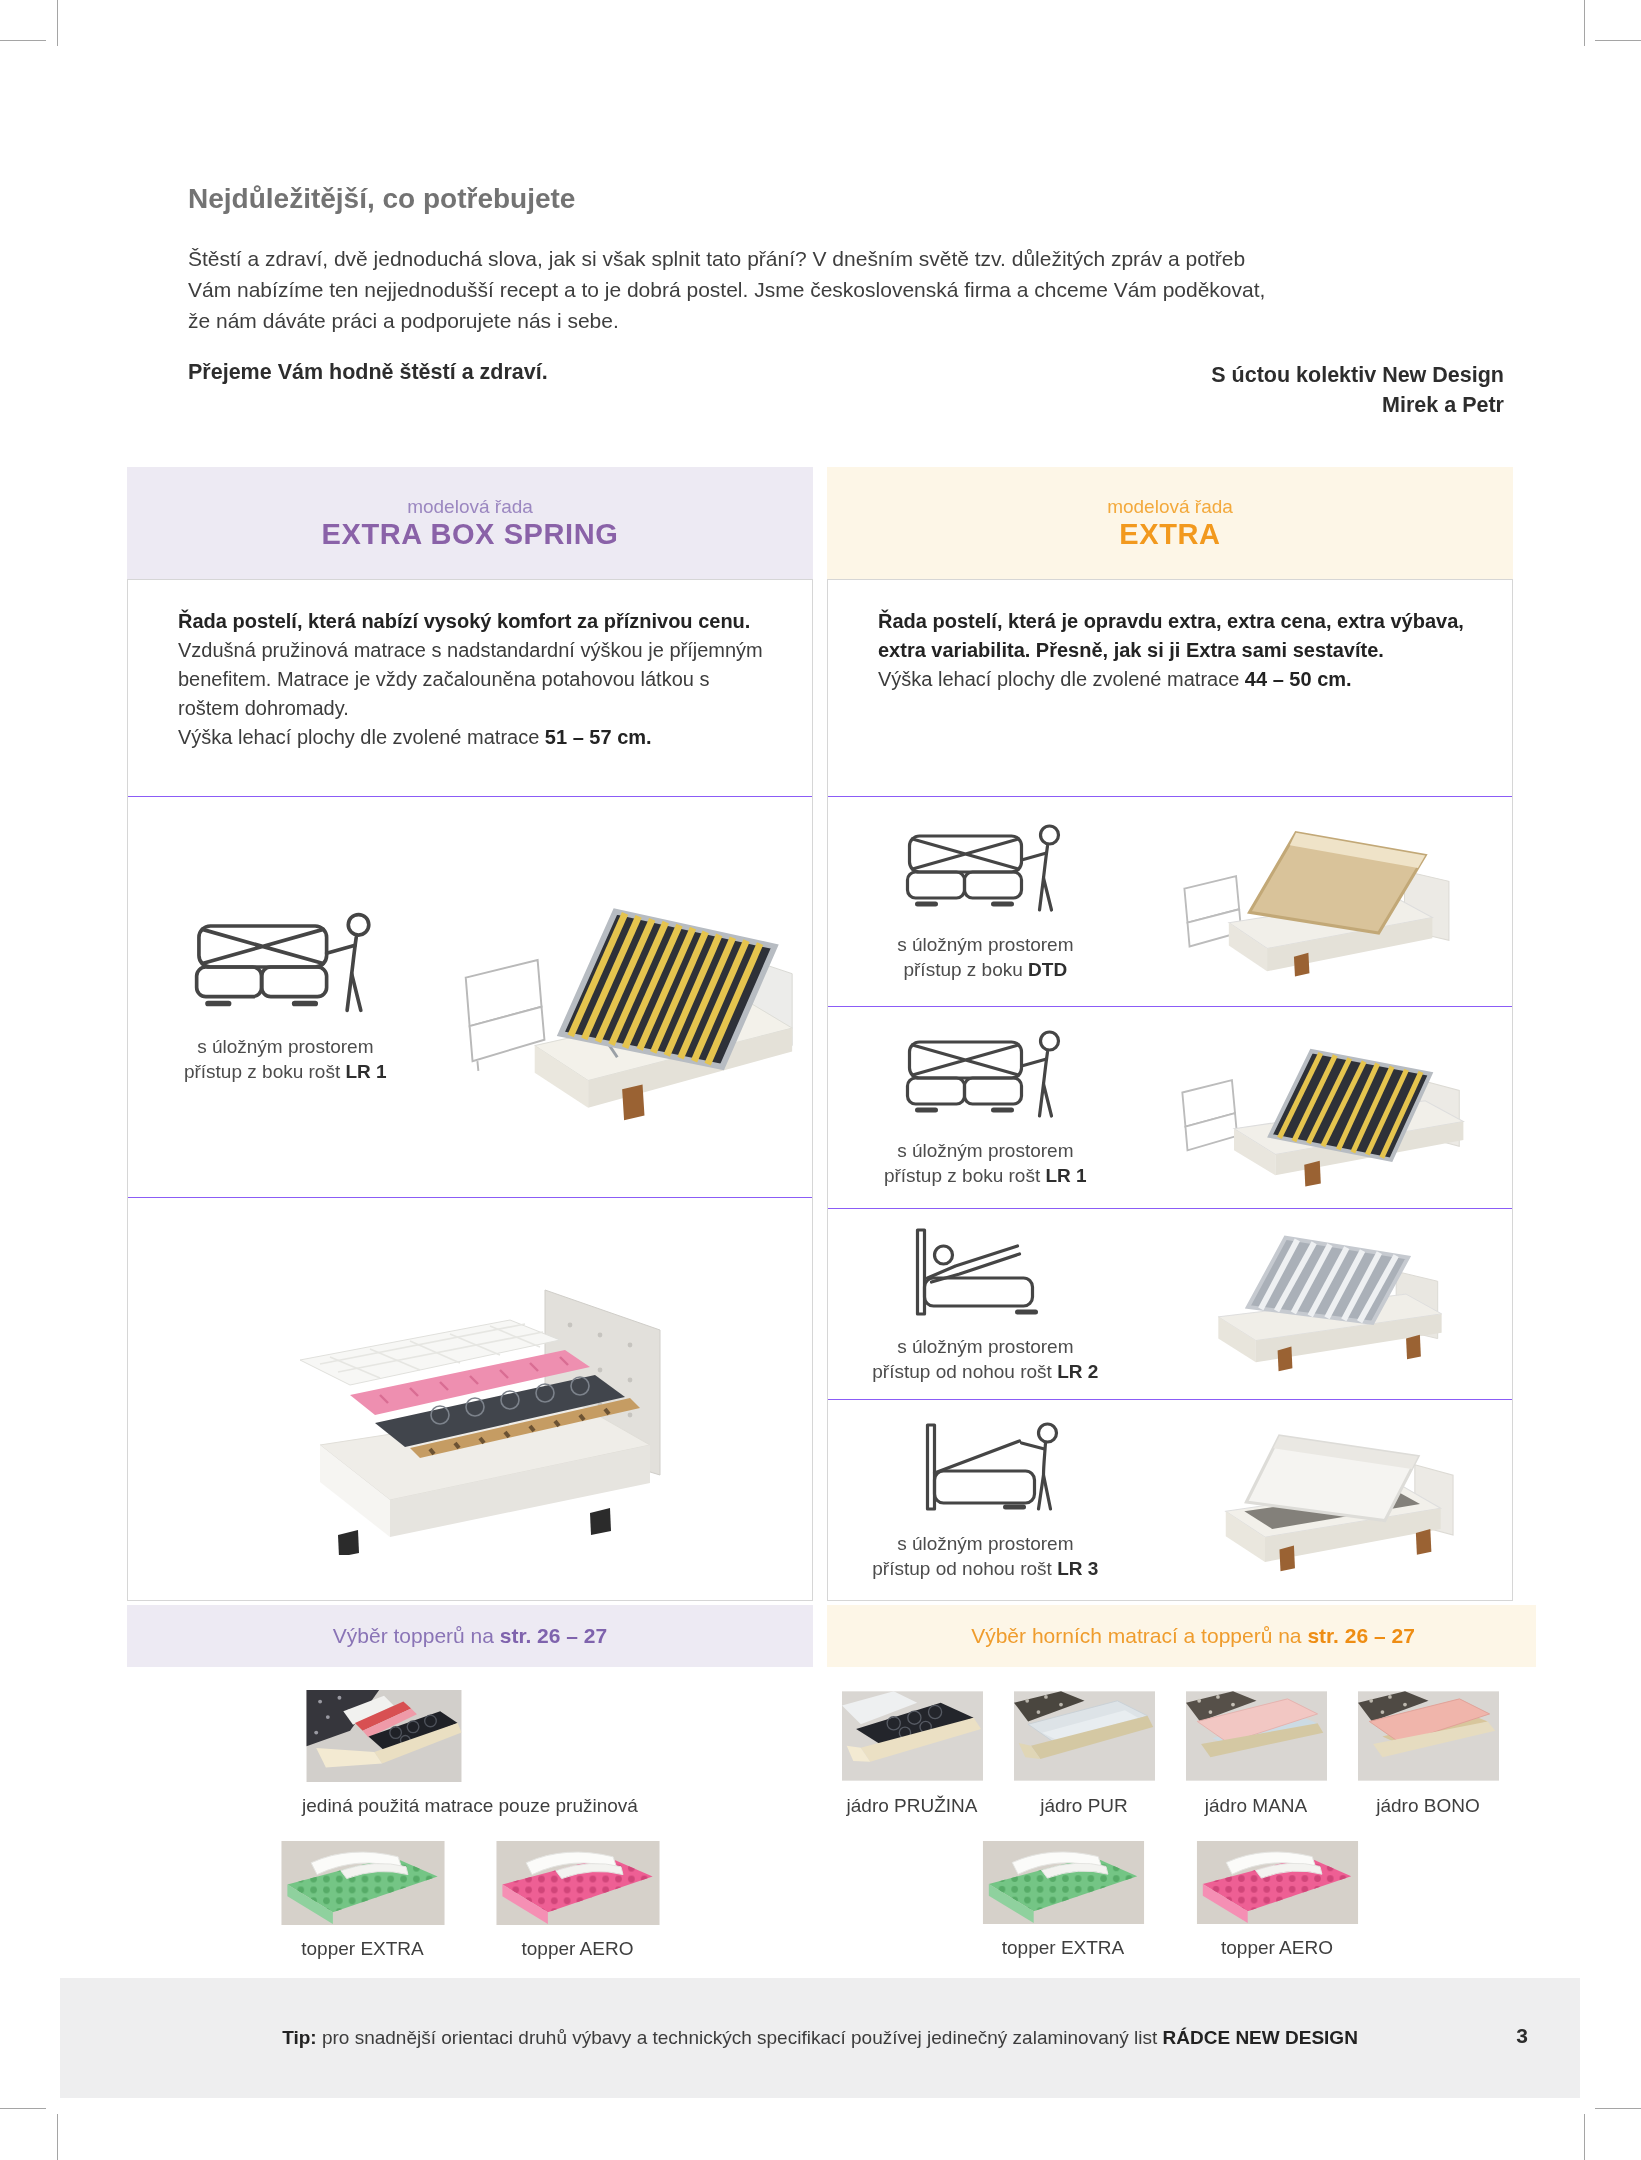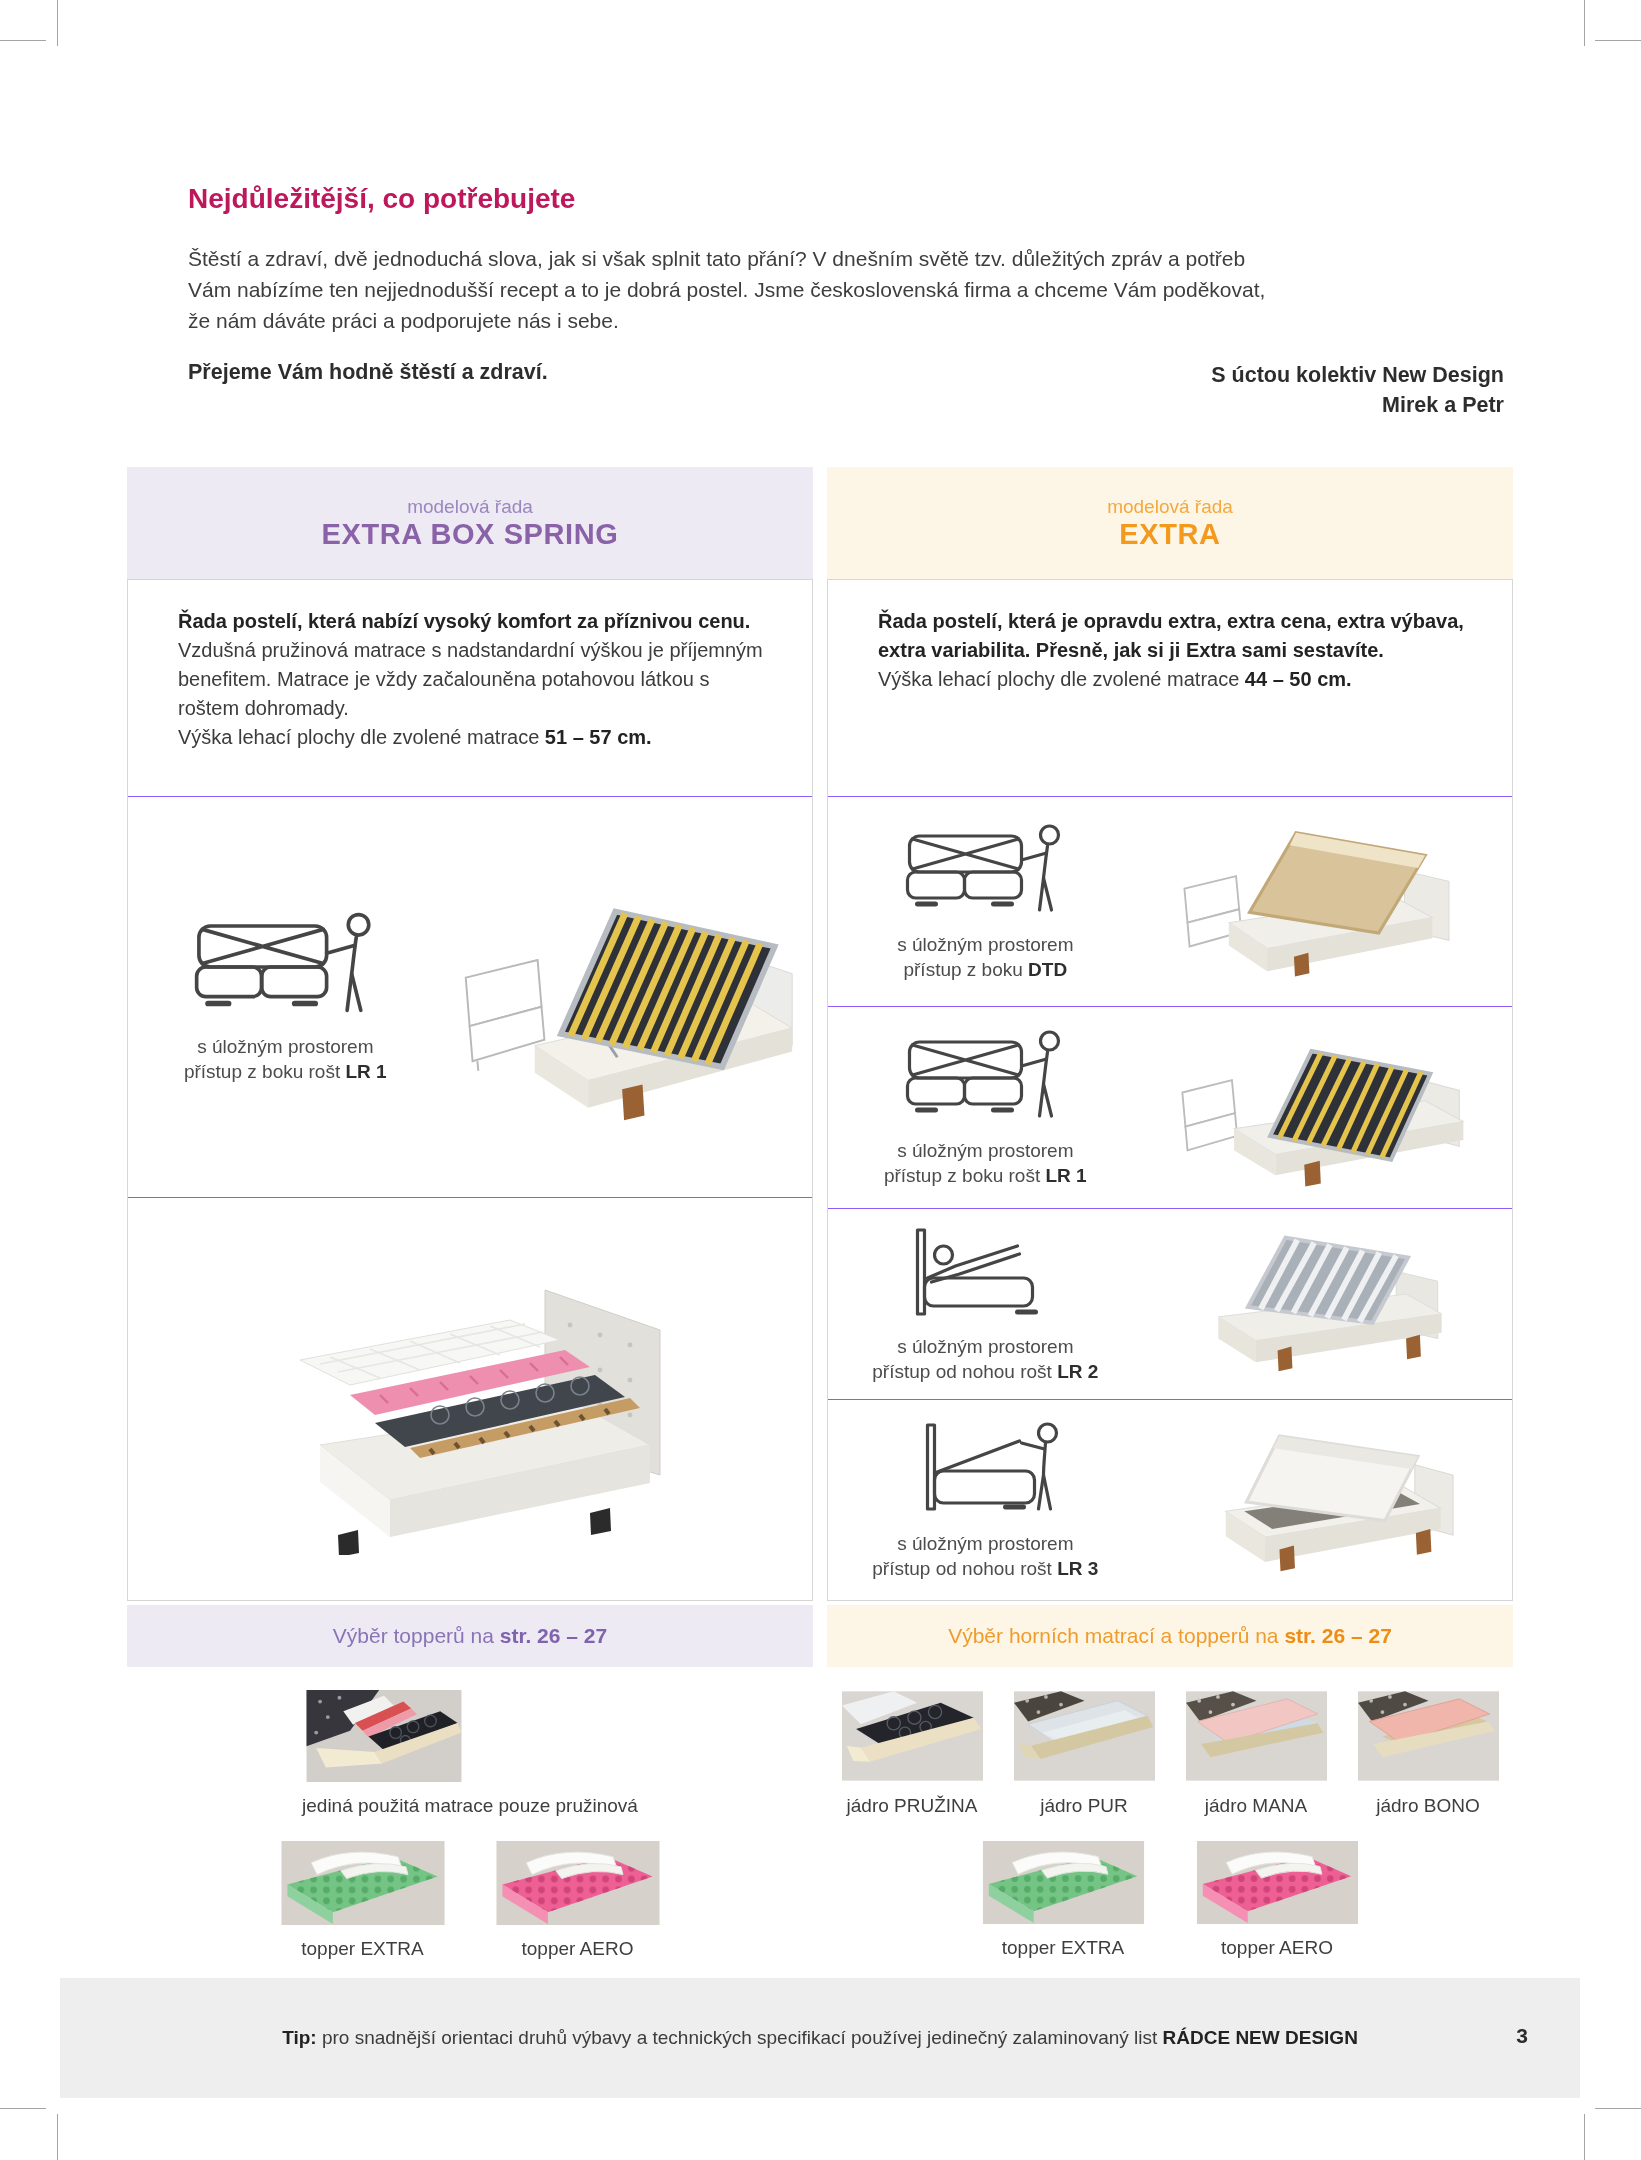--- a/index.html
+++ b/index.html
@@ -2,21 +2,21 @@
 <html lang="cs"><head>
 <meta charset="utf-8">
 <style>
   html,body{margin:0;padding:0;background:#ffffff;}
   .page{position:relative;width:1641px;height:2160px;background:#ffffff;overflow:hidden;
         font-family:"Liberation Sans",sans-serif;color:#3c3c3c;}
   .abs{position:absolute;}
   
   .mark{position:absolute;background:#a5a5a5;}
   
-  .intro-title{position:absolute;left:188px;top:183px;font-size:28px;font-weight:bold;color:#be185d;margin:0;}
+  .intro-title{position:absolute;left:188px;top:183px;font-size:28px;font-weight:bold;color:#737373;margin:0;}
   .intro-body{position:absolute;left:188px;top:243px;width:1270px;font-size:21px;line-height:31px;color:#3e3e3e;margin:0;}
   .wish{position:absolute;left:188px;top:360px;font-size:21.5px;font-weight:bold;color:#2d2d2d;}
   .sig{position:absolute;left:1056px;top:360px;width:448px;text-align:right;font-size:21.5px;font-weight:bold;color:#2d2d2d;line-height:30px;}
   
   .col-header{display:flex;flex-direction:column;align-items:center;justify-content:center;}
   .col-header .eyebrow{font-size:19px;}
   .col-header .range-title{font-size:29px;font-weight:bold;letter-spacing:.6px;}
   .col-header.purple{background:#edeaf3;}
   .col-header.purple .eyebrow{color:#9b87c0;}
   .col-header.purple .range-title{color:#8a62a8;}
@@ -31,21 +31,21 @@
   .feature-row{box-sizing:border-box;border-top:1px solid #8b5cf6;display:flex;align-items:center;}
   .feature-left{width:46%;display:flex;flex-direction:column;align-items:center;gap:10px;}
   .feature-photo{width:54%;display:flex;align-items:center;justify-content:center;}
   .feature-photo.full{width:100%;}
   .caption{text-align:center;font-size:19px;line-height:25px;color:#4c4c4c;}
   .caption strong{color:#2e2e2e;}
   
   .banner{display:flex;align-items:center;justify-content:center;font-size:21px;}
   .banner.purple-b{background:#edeaf3;color:#8a74b6;}
   .banner.purple-b strong{color:#7f63ad;}
-  .banner.orange-b{background:#fdf6e7;color:#ef9c2d;}
+  .banner.orange-b{background:#fdf6e7;color:#ef9c2d;padding-left:23px;}
   .banner.orange-b strong{color:#ee8d14;}
   
   .gallery{display:flex;justify-content:center;align-items:flex-start;}
   .gallery figure{margin:0;text-align:center;}
   .gallery figcaption{margin-top:13px;font-size:19px;color:#3e3e3e;}
   .gallery svg{display:block;}
   
   .footer-band{background:#eeeeef;display:flex;align-items:center;justify-content:center;}
   .footer-band .tip{margin:4px;font-size:19px;color:#3c3c3c;}
   .footer-band .tip strong{color:#222;}

